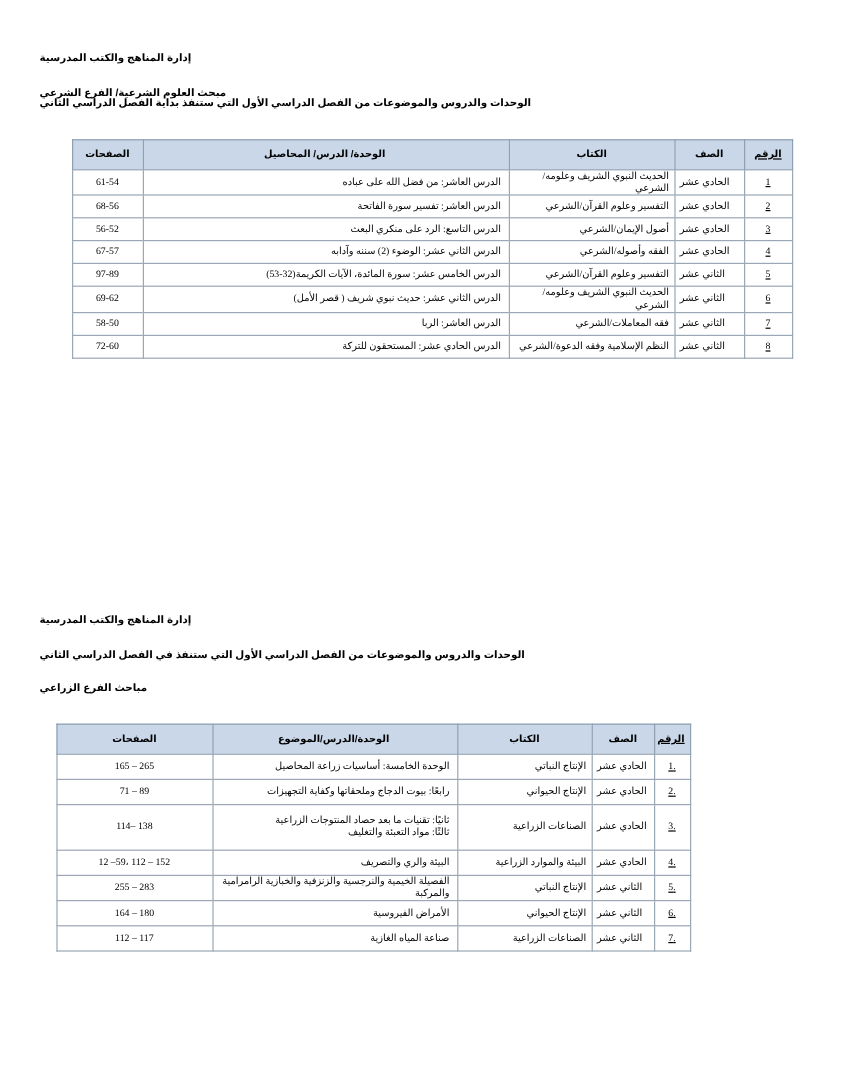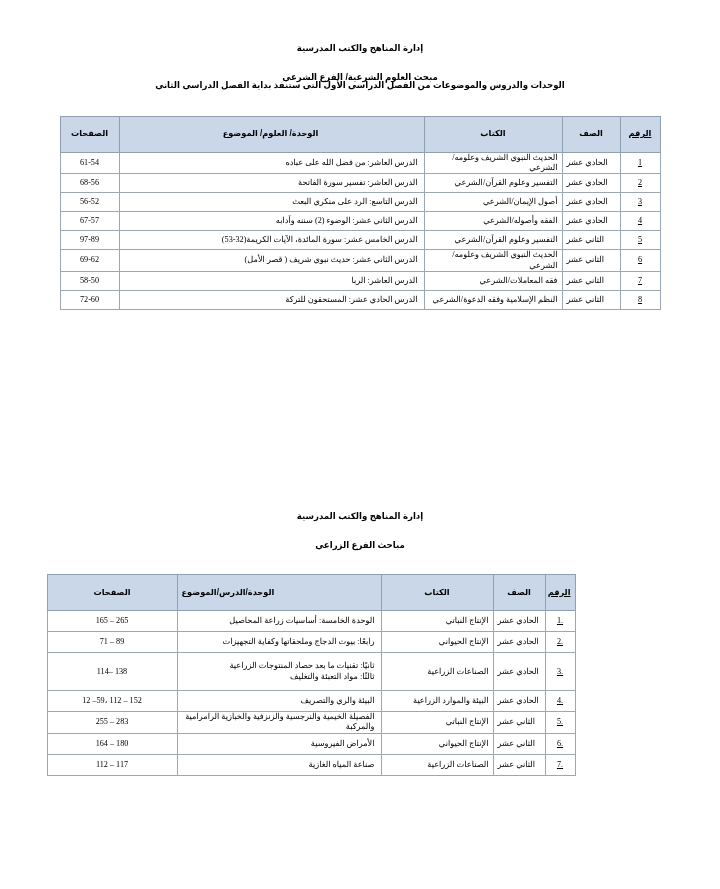--- a/index.html
+++ b/index.html
@@ -24,22 +24,23 @@
 
   
   .section {
     position: absolute;
     width: 720px;
   }
   #section-1 { top: 44px; }
   #section-2 { top: 512px; }
 
   .heading-block {
-    text-align: center;
+    text-align: left;
     direction: rtl;
+    padding-left: 33px;
   }
   .heading-line {
     font-family: "Liberation Sans", "DejaVu Sans", sans-serif;
     font-weight: bold;
     font-size: 8.5px;
     line-height: 1;
     color: #000;
     margin: 0;
     letter-spacing: 0;
   }
@@ -63,21 +64,21 @@
     font-size: 8.2px;
     line-height: 1.25;
     color: #000;
     box-sizing: border-box;
   }
   table.sched thead th {
     background: #c9d7e8;
     font-family: "Liberation Sans", "DejaVu Sans", sans-serif;
     font-weight: bold;
     font-size: 8.2px;
-    height: 36px;
+    height: 25px;
     text-align: center;
     border-color: #8fa0b2;
   }
   table.sched tbody td {
     height: 19px;
     font-family: "Liberation Serif", "DejaVu Serif", serif;
   }
   .c-num   { text-align: center; text-decoration: underline; }
   .c-grade { text-align: left; }
   .c-book  { }
@@ -127,21 +128,21 @@
             <col class="w-grade">
             <col class="w-book">
             <col class="w-topic">
             <col class="w-pages">
         </colgroup>
         <thead>
           <tr>
             <th class="c-num">الرقم</th>
             <th class="c-grade">الصف</th>
             <th class="c-book">الكتاب</th>
-            <th class="c-topic" style="text-align:center;">الوحدة/ العلوم/ الموضوع</th>
+            <th class="c-topic" style="text-align:center;">الوحدة/ الدرس/ المحاصيل</th>
             <th class="c-pages">الصفحات</th>
           </tr>
         </thead>
         <tbody>
           <tr>
             <td class="c-num">1</td>
             <td class="c-grade">الحادي عشر</td>
             <td class="c-book">الحديث النبوي الشريف وعلومه/الشرعي</td>
             <td class="c-topic">الدرس العاشر: من فضل الله على عباده</td>
             <td class="c-pages">61-54</td>
@@ -197,38 +198,39 @@
           </tr>
         </tbody>
       </table>
     </div>
   </div>
 
   <div class="section" id="section-2">
 
     <div class="heading-block">
       <p class="heading-line h1">إدارة المناهج والكتب المدرسية</p>
+      <p class="heading-line h2">الوحدات والدروس والموضوعات من الفصل الدراسي الأول التي ستنفذ في الفصل الدراسي الثاني</p>
       <p class="heading-line h3">مباحث الفرع الزراعي</p>
     </div>
 
     <div class="tbl-wrap" style="margin-top:25px;">
       <table class="sched offset-2" id="table-2">
         <colgroup>
           <col class="w-num">
             <col class="w-grade">
             <col class="w-book">
             <col class="w-topic">
             <col class="w-pages">
         </colgroup>
         <thead>
           <tr>
             <th class="c-num">الرقم</th>
             <th class="c-grade">الصف</th>
             <th class="c-book">الكتاب</th>
-            <th class="c-topic" style="text-align:left;">الوحدة/الدرس/الموضوع</th>
+            <th class="c-topic" style="text-align:center;">الوحدة/الدرس/الموضوع</th>
             <th class="c-pages">الصفحات</th>
           </tr>
         </thead>
         <tbody>
           <tr>
             <td class="c-num">.1</td>
             <td class="c-grade">الحادي عشر</td>
             <td class="c-book">الإنتاج النباتي</td>
             <td class="c-topic">الوحدة الخامسة: أساسيات زراعة المحاصيل</td>
             <td class="c-pages">265 – 165</td>

